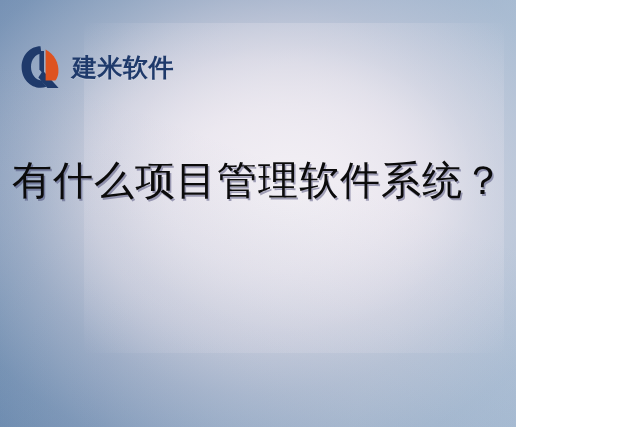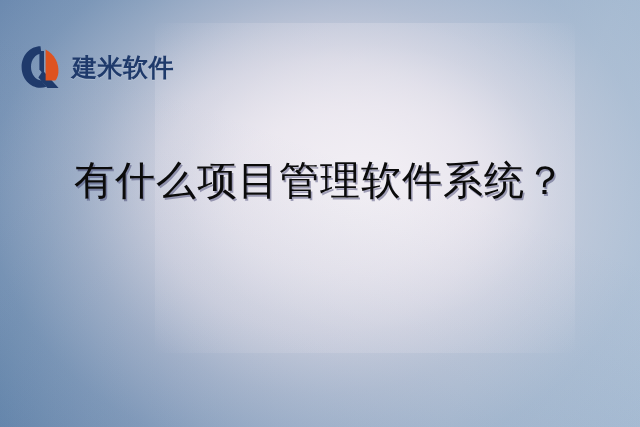--- a/index.html
+++ b/index.html
@@ -2,21 +2,21 @@
 <html><head>
 <meta charset="utf-8">
 <style>
   html, body {
     margin: 0;
     padding: 0;
     background: #ffffff;
   }
   #banner {
     position: relative;
-    width: 640px;
+    width: 516px;
     height: 427px;
     overflow: hidden;
     font-family: "Liberation Serif", "DejaVu Serif", serif;
     
     background:
       linear-gradient(112deg,
         #5e7fa8 0%,
         #6184ab 18%,
         #7592b6 38%,
         #8ea8c6 58%,

